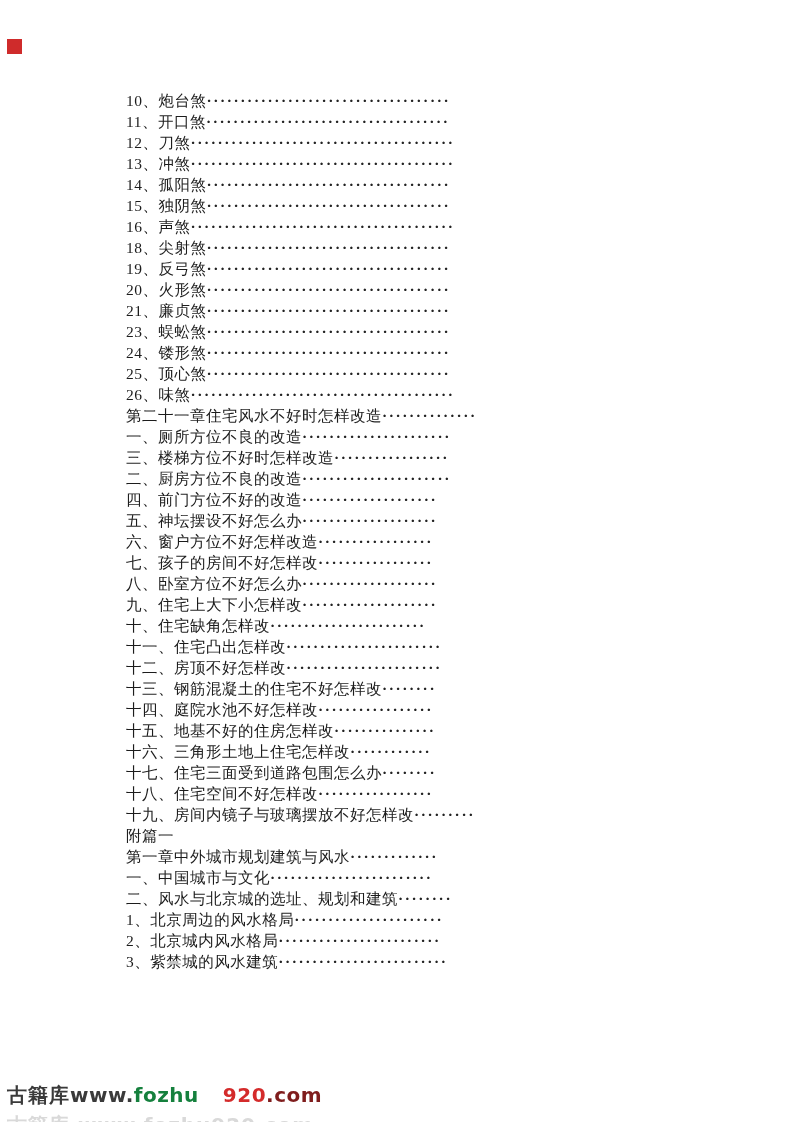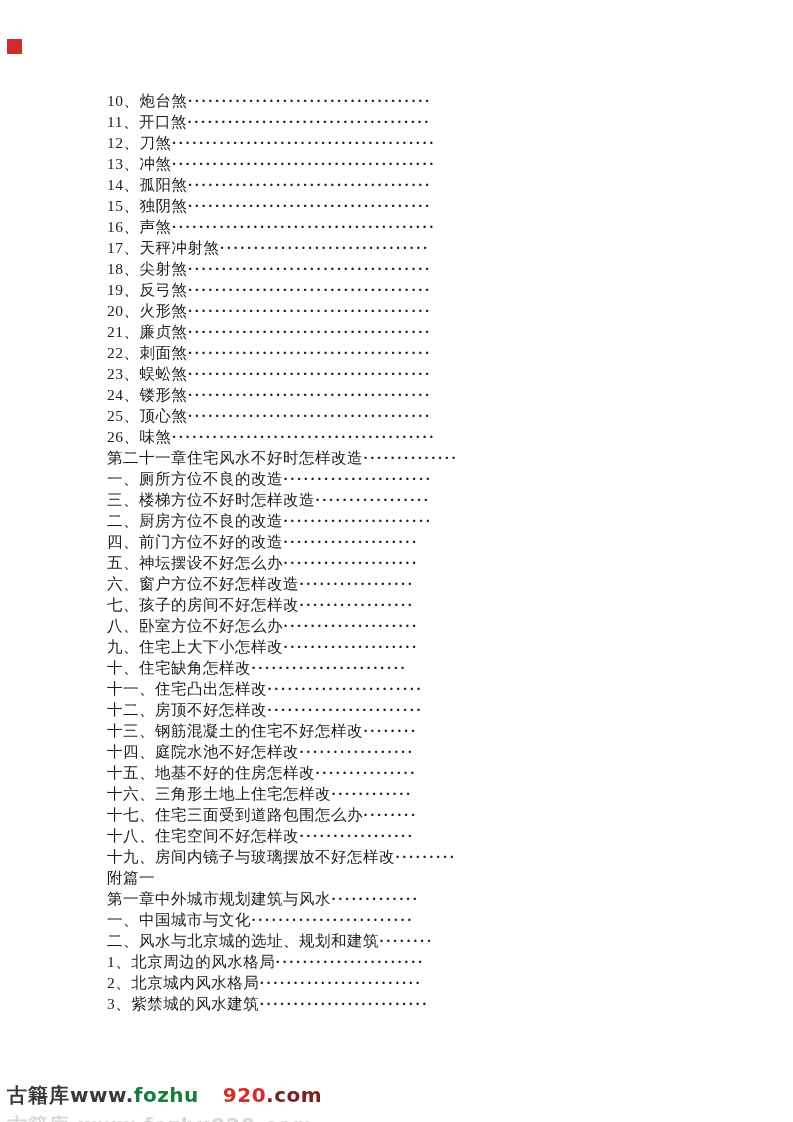--- a/index.html
+++ b/index.html
@@ -17,21 +17,21 @@
   }
   .red-marker {
     position: absolute;
     left: 7px;
     top: 39px;
     width: 15px;
     height: 15px;
   }
   .toc {
     position: absolute;
-    left: 107px;
+    left: 126px;
     top: 90px;
     width: 560px;
   }
   .toc-line {
     height: 21px;
     line-height: 21px;
     font-size: 15.5px;
     color: #1c1c1c;
     white-space: nowrap;
   }
@@ -80,26 +80,24 @@
   <div class="red-marker" style="background: rgb(207, 43, 43);"></div>
 
   <div class="toc">
       <div class="toc-line"><span class="toc-label">10、炮台煞</span><span class="toc-dots">····································</span></div>
       <div class="toc-line"><span class="toc-label">11、开口煞</span><span class="toc-dots">····································</span></div>
       <div class="toc-line"><span class="toc-label">12、刀煞</span><span class="toc-dots">·······································</span></div>
       <div class="toc-line"><span class="toc-label">13、冲煞</span><span class="toc-dots">·······································</span></div>
       <div class="toc-line"><span class="toc-label">14、孤阳煞</span><span class="toc-dots">····································</span></div>
       <div class="toc-line"><span class="toc-label">15、独阴煞</span><span class="toc-dots">····································</span></div>
       <div class="toc-line"><span class="toc-label">16、声煞</span><span class="toc-dots">·······································</span></div>
-      <div class="toc-line"><span class="toc-label">17、天秤冲射煞</span><span class="toc-dots">·······························</span></div>
       <div class="toc-line"><span class="toc-label">18、尖射煞</span><span class="toc-dots">····································</span></div>
       <div class="toc-line"><span class="toc-label">19、反弓煞</span><span class="toc-dots">····································</span></div>
       <div class="toc-line"><span class="toc-label">20、火形煞</span><span class="toc-dots">····································</span></div>
       <div class="toc-line"><span class="toc-label">21、廉贞煞</span><span class="toc-dots">····································</span></div>
-      <div class="toc-line"><span class="toc-label">22、刺面煞</span><span class="toc-dots">····································</span></div>
       <div class="toc-line"><span class="toc-label">23、蜈蚣煞</span><span class="toc-dots">····································</span></div>
       <div class="toc-line"><span class="toc-label">24、镂形煞</span><span class="toc-dots">····································</span></div>
       <div class="toc-line"><span class="toc-label">25、顶心煞</span><span class="toc-dots">····································</span></div>
       <div class="toc-line"><span class="toc-label">26、味煞</span><span class="toc-dots">·······································</span></div>
       <div class="toc-line"><span class="toc-label">第二十一章住宅风水不好时怎样改造</span><span class="toc-dots">··············</span></div>
       <div class="toc-line"><span class="toc-label">一、厕所方位不良的改造</span><span class="toc-dots">······················</span></div>
       <div class="toc-line"><span class="toc-label">三、楼梯方位不好时怎样改造</span><span class="toc-dots">·················</span></div>
       <div class="toc-line"><span class="toc-label">二、厨房方位不良的改造</span><span class="toc-dots">······················</span></div>
       <div class="toc-line"><span class="toc-label">四、前门方位不好的改造</span><span class="toc-dots">····················</span></div>
       <div class="toc-line"><span class="toc-label">五、神坛摆设不好怎么办</span><span class="toc-dots">····················</span></div>

